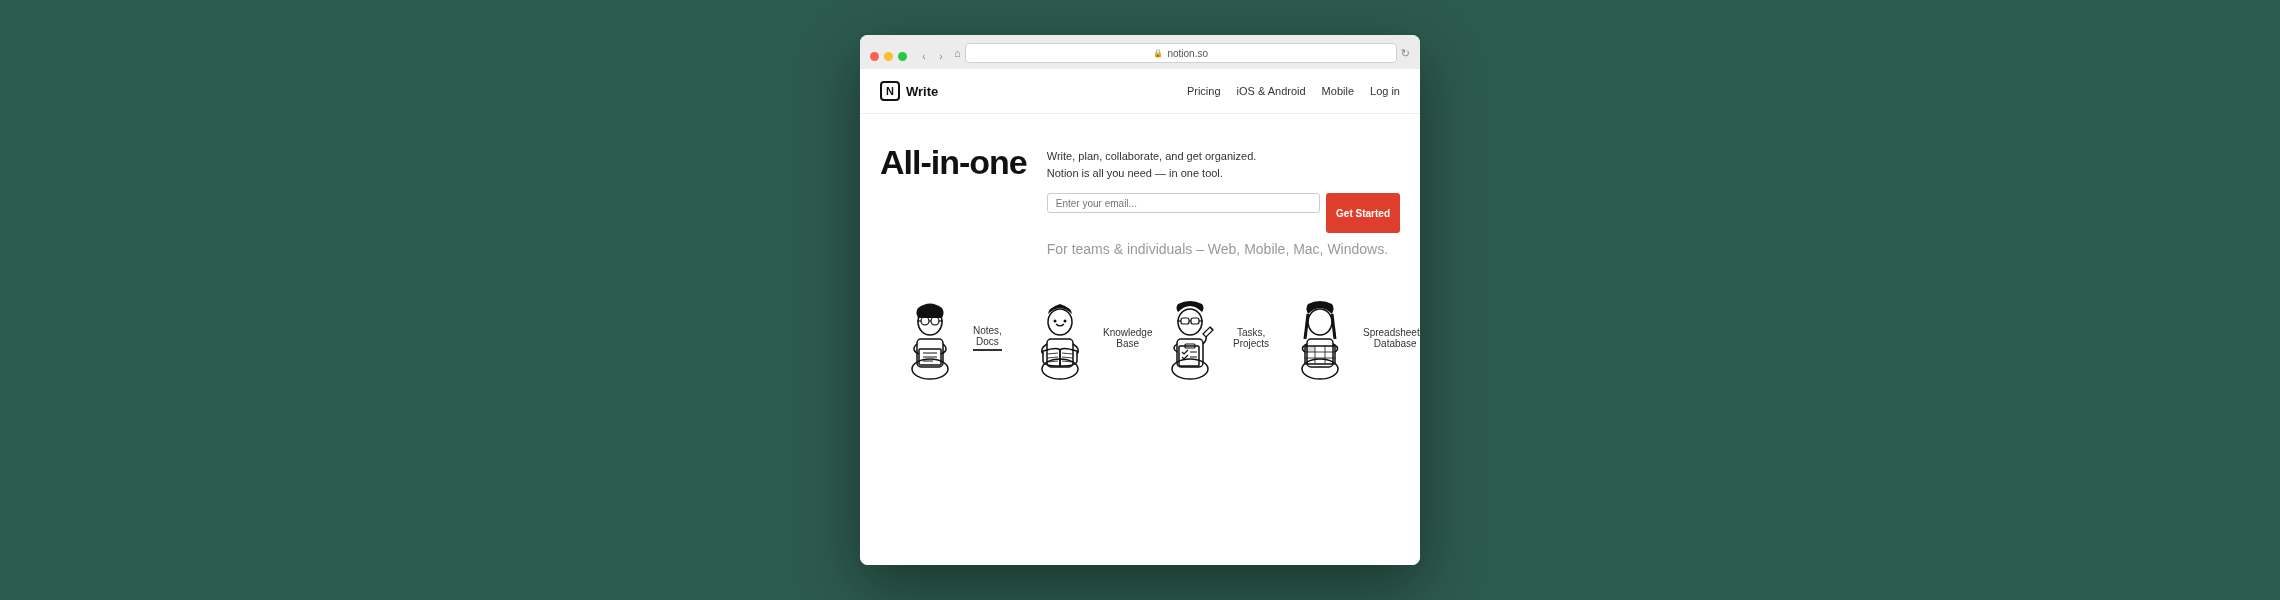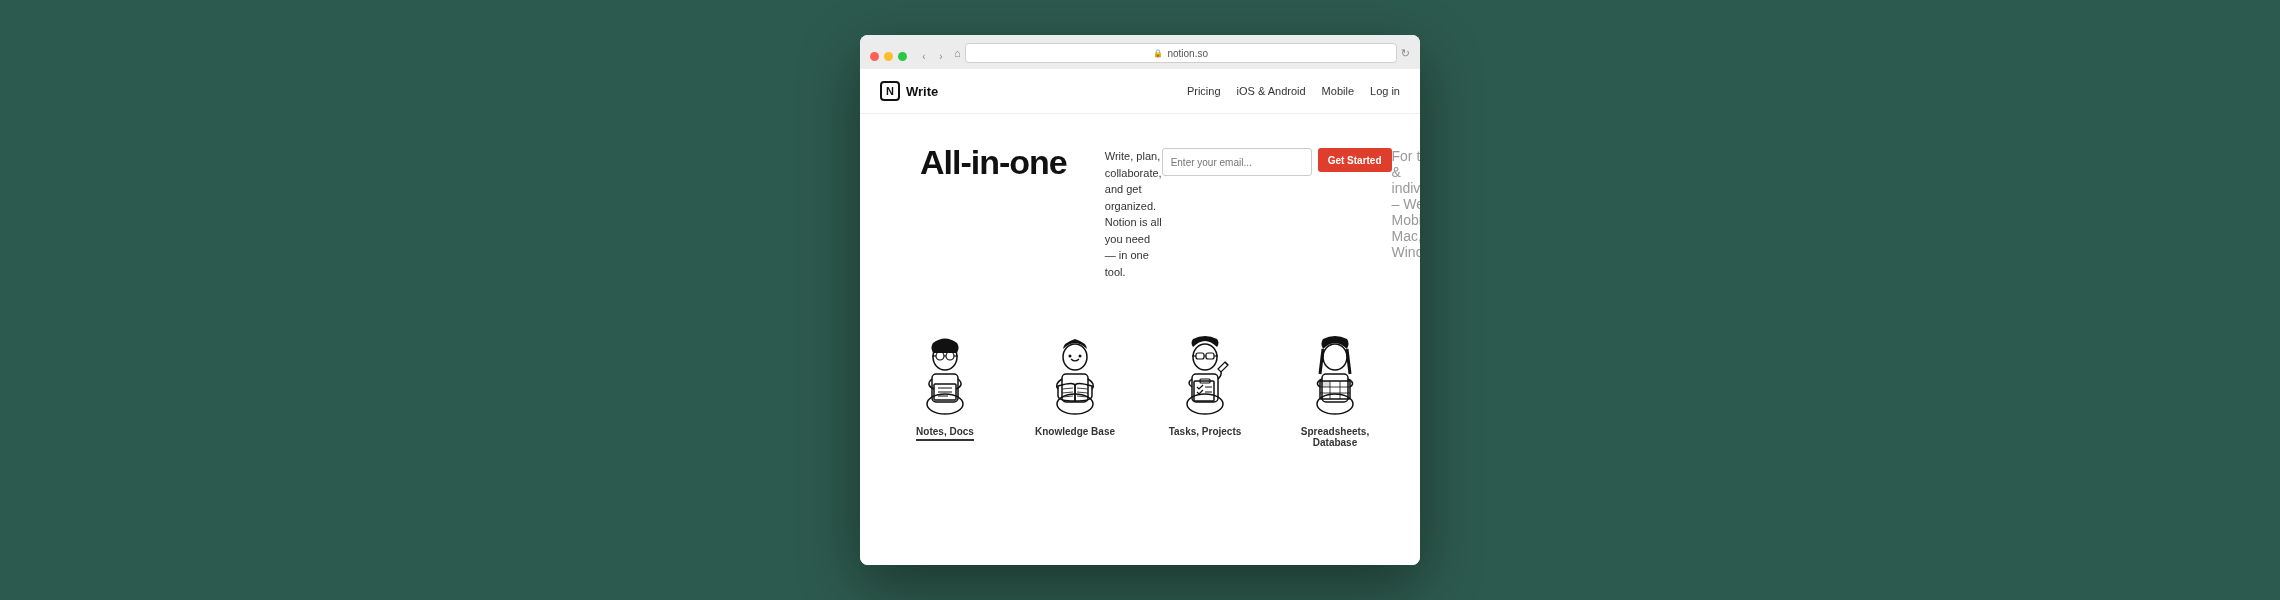--- a/index.html
+++ b/index.html
@@ -156,71 +156,70 @@
       font-size: 11px;
       color: #333;
       cursor: pointer;
       text-decoration: none;
     }
 
     
     .hero {
       display: flex;
       padding: 30px 20px 20px 20px;
-      gap: 38px;
+      gap: 20px;
       flex-shrink: 0;
-      margin-left: 40px;
     }
 
     .hero-left {
       flex: 0 0 auto;
     }
 
     .hero-title {
       font-size: 34px;
       font-weight: 900;
       line-height: 1.1;
       color: #111;
       letter-spacing: -1px;
     }
 
     .hero-right {
       flex: 1;
       display: flex;
-      flex-direction: row;
+      flex-direction: column;
       justify-content: center;
       padding-top: 4px;
     }
 
     .hero-description {
       font-size: 11px;
       color: #333;
       line-height: 1.5;
       margin-bottom: 12px;
     }
 
     .email-row {
       display: flex;
       gap: 6px;
       margin-bottom: 8px;
     }
 
     .email-input {
       flex: 1;
-      height: 28px;
+      height: 20px;
       border: 1px solid #ccc;
       border-radius: 3px;
       padding: 0 8px;
       font-size: 10px;
       color: #999;
       outline: none;
     }
 
     .get-started-btn {
-      height: 24px;
+      height: 40px;
       background: #e03e2d;
       color: #fff;
       border: none;
       border-radius: 3px;
       padding: 0 10px;
       font-size: 10px;
       font-weight: 600;
       cursor: pointer;
       white-space: nowrap;
     }
@@ -233,25 +232,24 @@
     
     .features {
       display: flex;
       justify-content: space-around;
       padding: 16px 20px 20px 20px;
       flex-shrink: 0;
     }
 
     .feature-item {
       display: flex;
-      flex-direction: column;
+      flex-direction: row;
       align-items: center;
       gap: 8px;
       width: 100px;
-      font-weight: bold;
     }
 
     .feature-illustration {
       width: 80px;
       height: 90px;
       display: flex;
       align-items: center;
       justify-content: center;
     }
 

